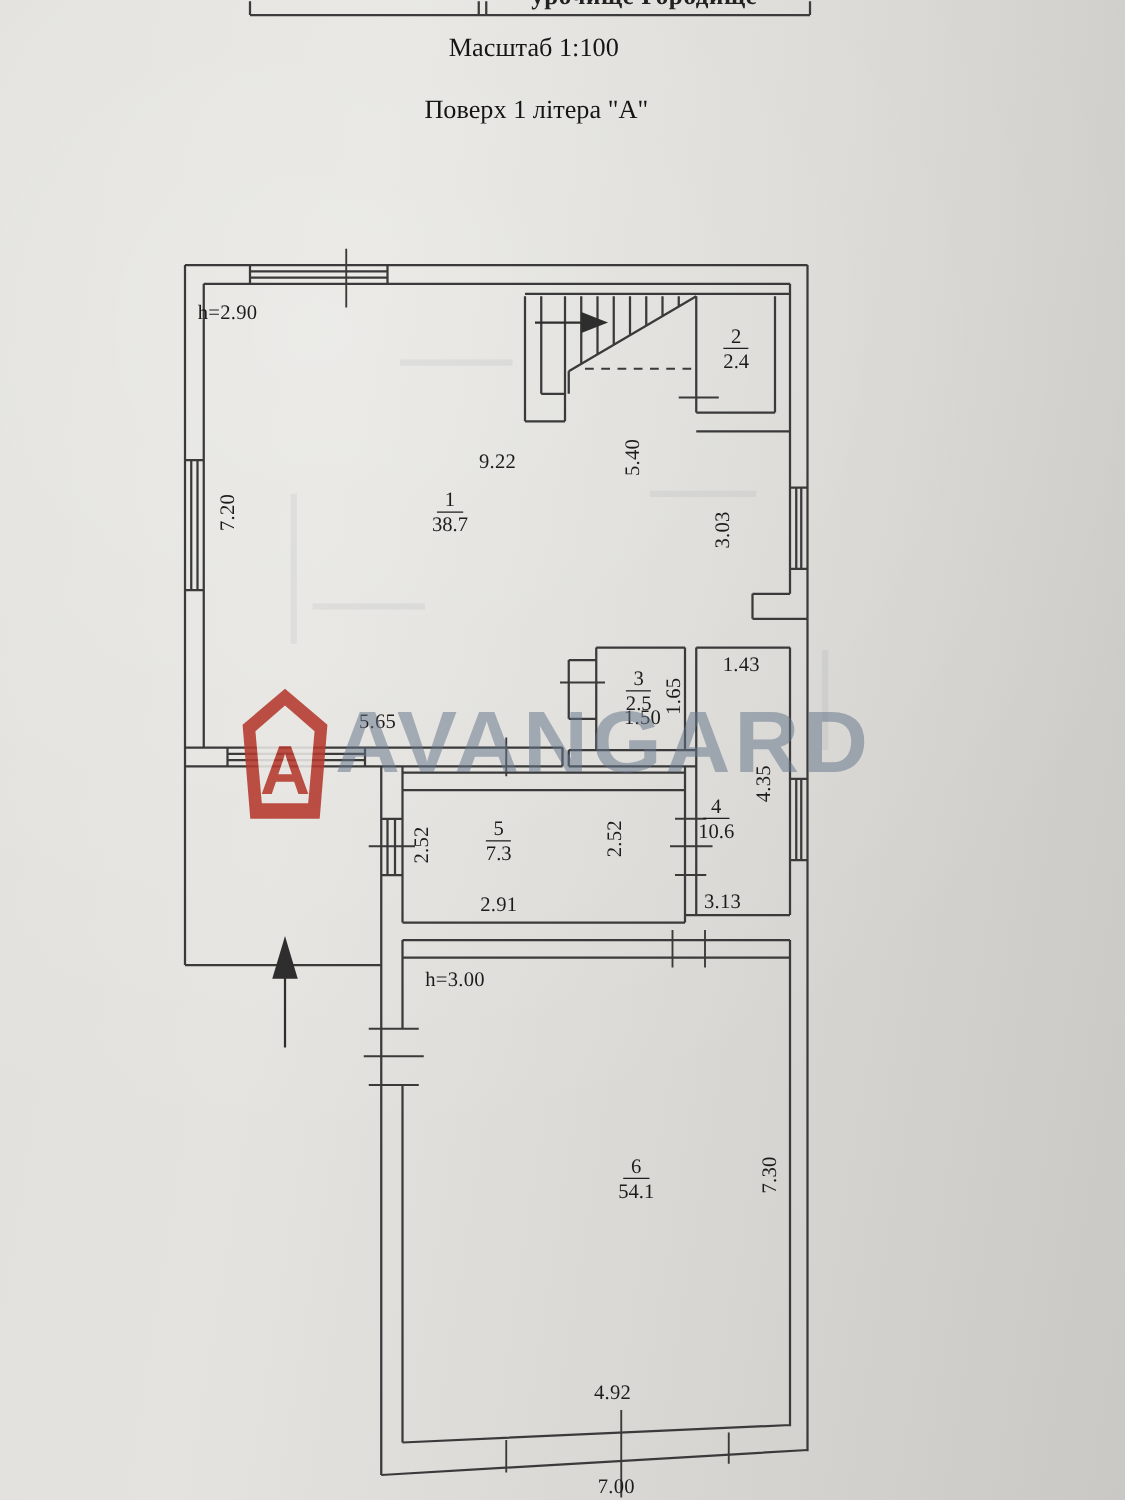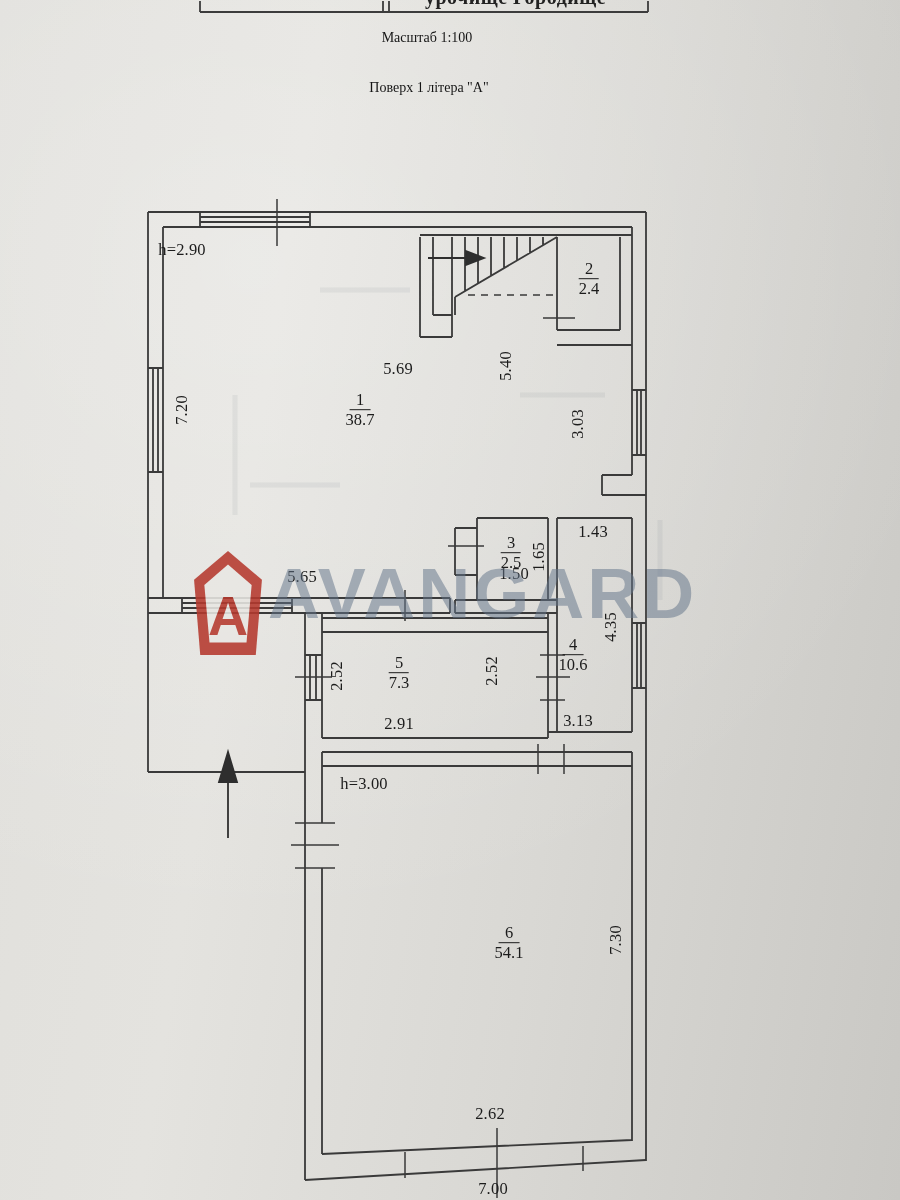--- a/index.html
+++ b/index.html
@@ -8,21 +8,21 @@
     font-family:"Liberation Serif",serif;color:#1e1e1e;
     background:
       radial-gradient(130% 90% at 28% 22%, rgba(255,255,255,.28), rgba(255,255,255,0) 62%),
       linear-gradient(99deg,#e0dfdb 0%,#e4e3df 30%,#d9d8d4 62%,#c9c8c4 100%);
   }
   svg.plan{position:absolute;left:0;top:0;z-index:1;}
   
   .clipbox{position:absolute;left:383px;top:0;width:265px;height:11px;overflow:hidden;
     text-align:center;z-index:2;}
   .clipbox span{display:block;margin-top:-14px;font-size:20px;font-weight:700;letter-spacing:.5px;color:#222;}
-  .hdr{position:absolute;transform:translate(-50%,-50%);font-size:14px;white-space:nowrap;z-index:2;color:#151515;}
+  .hdr{position:absolute;transform:translate(-50%,-50%);font-size:21px;white-space:nowrap;z-index:2;color:#151515;}
   
   .lbl{position:absolute;transform:translate(-50%,-50%);font-size:16.5px;white-space:nowrap;
     z-index:2;color:#1c1c1c;letter-spacing:.2px;}
   .rot{transform:translate(-50%,-50%) rotate(-90deg);}
   
   .frac{position:absolute;transform:translate(-50%,-50%);display:flex;flex-direction:column;
     align-items:center;z-index:2;font-size:16.5px;color:#1c1c1c;line-height:1.05;}
   .frac .num{border-bottom:1.6px solid #1c1c1c;padding:0 6px 1px;}
   .frac .area{padding-top:1px;}
   
@@ -139,35 +139,35 @@
     <span class="area">7.3</span>
   </div>
   <div class="frac" style="left:509px;top:943px">
     <span class="num">6</span>
     <span class="area">54.1</span>
   </div>
 
   <div class="lbl" style="left:182px;top:250px">h=2.90</div>
   <div class="lbl" style="left:364px;top:784px">h=3.00</div>
 
-  <div class="lbl" style="left:398px;top:369px">5.69</div>
+  <div class="lbl" style="left:398px;top:369px">9.22</div>
   <div class="lbl rot" style="left:506px;top:366px">5.40</div>
   <div class="lbl rot" style="left:182px;top:410px">7.20</div>
   <div class="lbl rot" style="left:578px;top:424px">3.03</div>
   <div class="lbl" style="left:302px;top:577px">5.65</div>
   <div class="lbl rot" style="left:539px;top:557px">1.65</div>
   <div class="lbl" style="left:514px;top:574px">1.50</div>
   <div class="lbl" style="left:593px;top:532px">1.43</div>
   <div class="lbl rot" style="left:611px;top:627px">4.35</div>
   <div class="lbl rot" style="left:337px;top:676px">2.52</div>
   <div class="lbl rot" style="left:492px;top:671px">2.52</div>
   <div class="lbl" style="left:399px;top:724px">2.91</div>
   <div class="lbl" style="left:578px;top:721px">3.13</div>
   <div class="lbl rot" style="left:616px;top:940px">7.30</div>
-  <div class="lbl" style="left:490px;top:1114px">2.62</div>
+  <div class="lbl" style="left:490px;top:1114px">4.92</div>
   <div class="lbl" style="left:493px;top:1189px">7.00</div>
 
   <div class="wm">
     <svg class="wm-icon" viewBox="0 0 70 105">
       <path d="M35,2 L68,30 L62,103 L8,103 L2,30 Z" fill="#b5392e"></path>
       <path d="M35,15 L58,35 L53,91 L17,91 L12,35 Z" fill="#e9e7e3"></path>
       <text x="35" y="84" font-size="54" font-weight="bold" text-anchor="middle" fill="#b5392e" font-family="Liberation Sans, sans-serif">A</text>
     </svg>
     <div class="wm-text">AVANGARD</div>
   </div>

